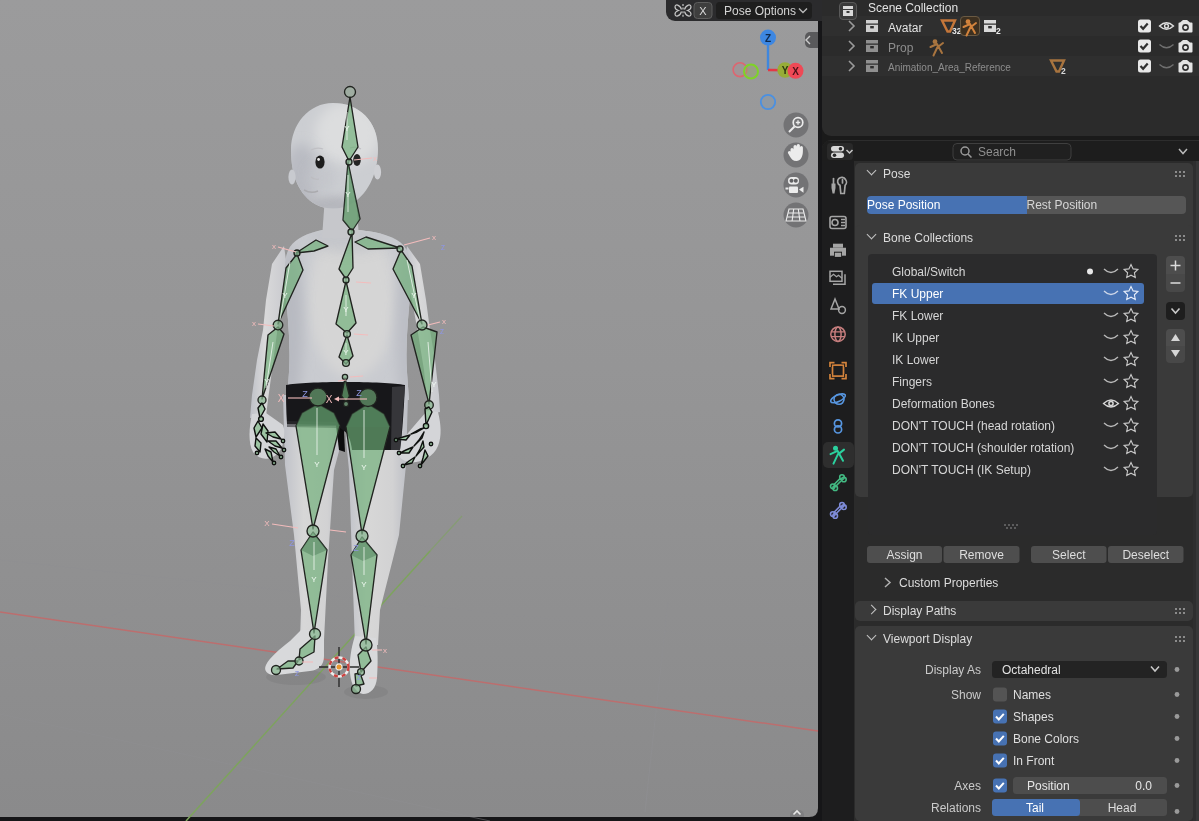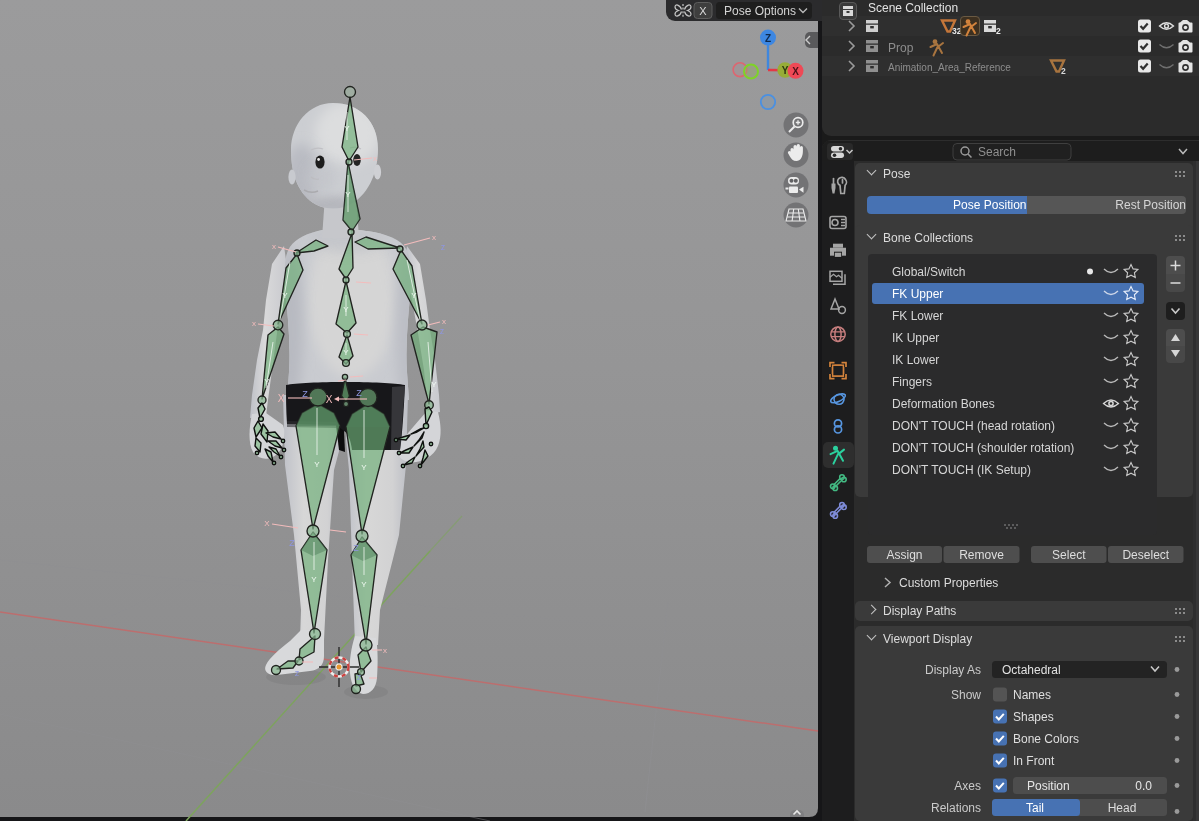--- a/index.html
+++ b/index.html
@@ -18,21 +18,21 @@
   #pmain{position:absolute;left:32px;top:21px;width:345px;height:660px;background:#2b2b2b;}
   .panel{position:absolute;left:1px;width:338px;background:#3a3a3a;border-radius:5px;}
   .phdr{position:absolute;left:12px;font-size:12px;color:#dcdcdc;}
   .pcar{position:absolute;width:7px;height:7px;}
   .pcar.down{border-right:1.7px solid #c4c4c4;border-bottom:1.7px solid #c4c4c4;transform:rotate(45deg);}
   .pcar.right{border-right:1.7px solid #c4c4c4;border-bottom:1.7px solid #c4c4c4;transform:rotate(-45deg);}
   .dots{position:absolute;right:7px;width:12px;height:7px;opacity:.55;
     background-image:radial-gradient(circle,#cdcdcd 1px,transparent 1.1px);
     background-size:4px 4px;}
   .seg{position:absolute;height:18px;border-radius:4px;overflow:hidden;display:flex;}
-  .seg div{flex:1;text-align:right;font-size:12px;line-height:18px;color:#d6d6d6;background:#565656;}
+  .seg div{flex:1;text-align:left;font-size:12px;line-height:18px;color:#d6d6d6;background:#565656;}
   .seg .on{background:#4772b3;color:#fff;}
 </style>
 </head>
 <body>
 <div id="root">
 
   <svg id="vp" class="abs" style="left:0;top:0" width="822" height="821" viewBox="0 0 822 821">
     <defs>
       <linearGradient id="vpbg" x1="0" y1="0" x2="0" y2="1">
         <stop offset="0" stop-color="#9b9b9c"></stop>
@@ -469,20 +469,23 @@
               <path d="M2 3.5 l3 -2.5 h4 l3 2.5 h1.5 a1 1 0 0 1 1 1 v8 a1 1 0 0 1 -1 1 h-12 a1 1 0 0 1 -1 -1 v-8 a1 1 0 0 1 1 -1 z"></path>
               <circle cx="7.5" cy="8.5" r="3.4" fill="#2f2f2f"></circle>
               <circle cx="7.5" cy="8.5" r="1.8" fill="#e4e4e4"></circle>
             </g>
         </g>
       </g>
     </svg>
     <div class="orow" style="top:-2px">
         <span class="lbl" style="left:46px">Scene Collection</span>
       </div>
+    <div class="orow" style="top:18px">
+        <span class="lbl" style="left:66px">Avatar</span>
+      </div>
     <div class="orow" style="top:38px">
         <span class="lbl grey" style="left:66px">Prop</span>
       </div>
     <div class="orow" style="top:58px">
         <span class="lbl grey" style="left:66px;font-size:10px;top:3.5px">Animation_Area_Reference</span>
       </div>
   </div>
 
   <div id="props" class="abs">
     <div id="phead">

